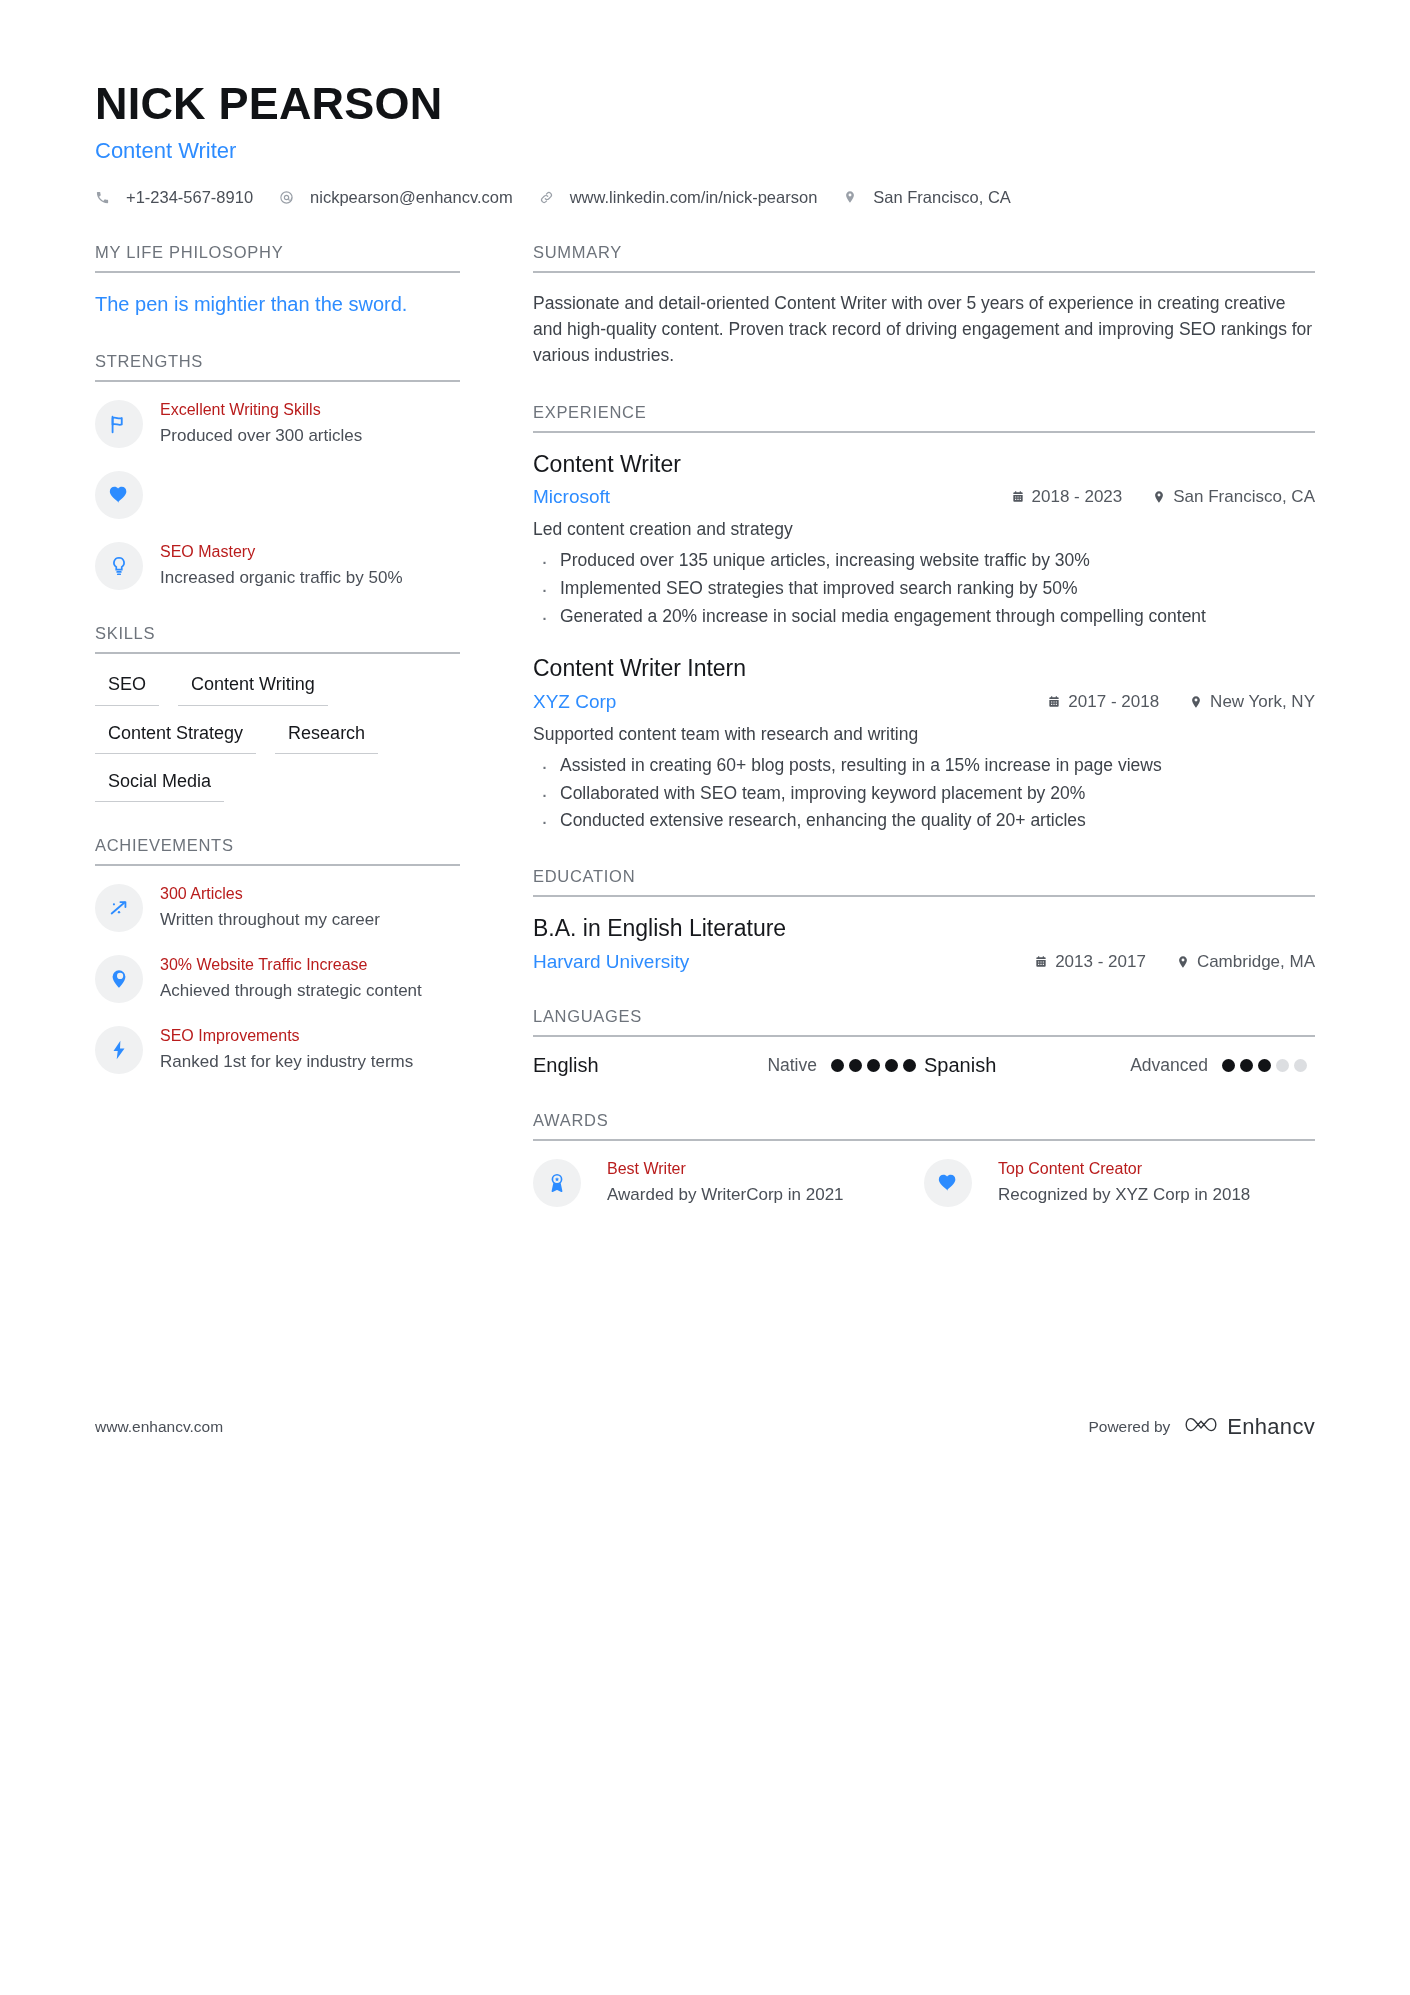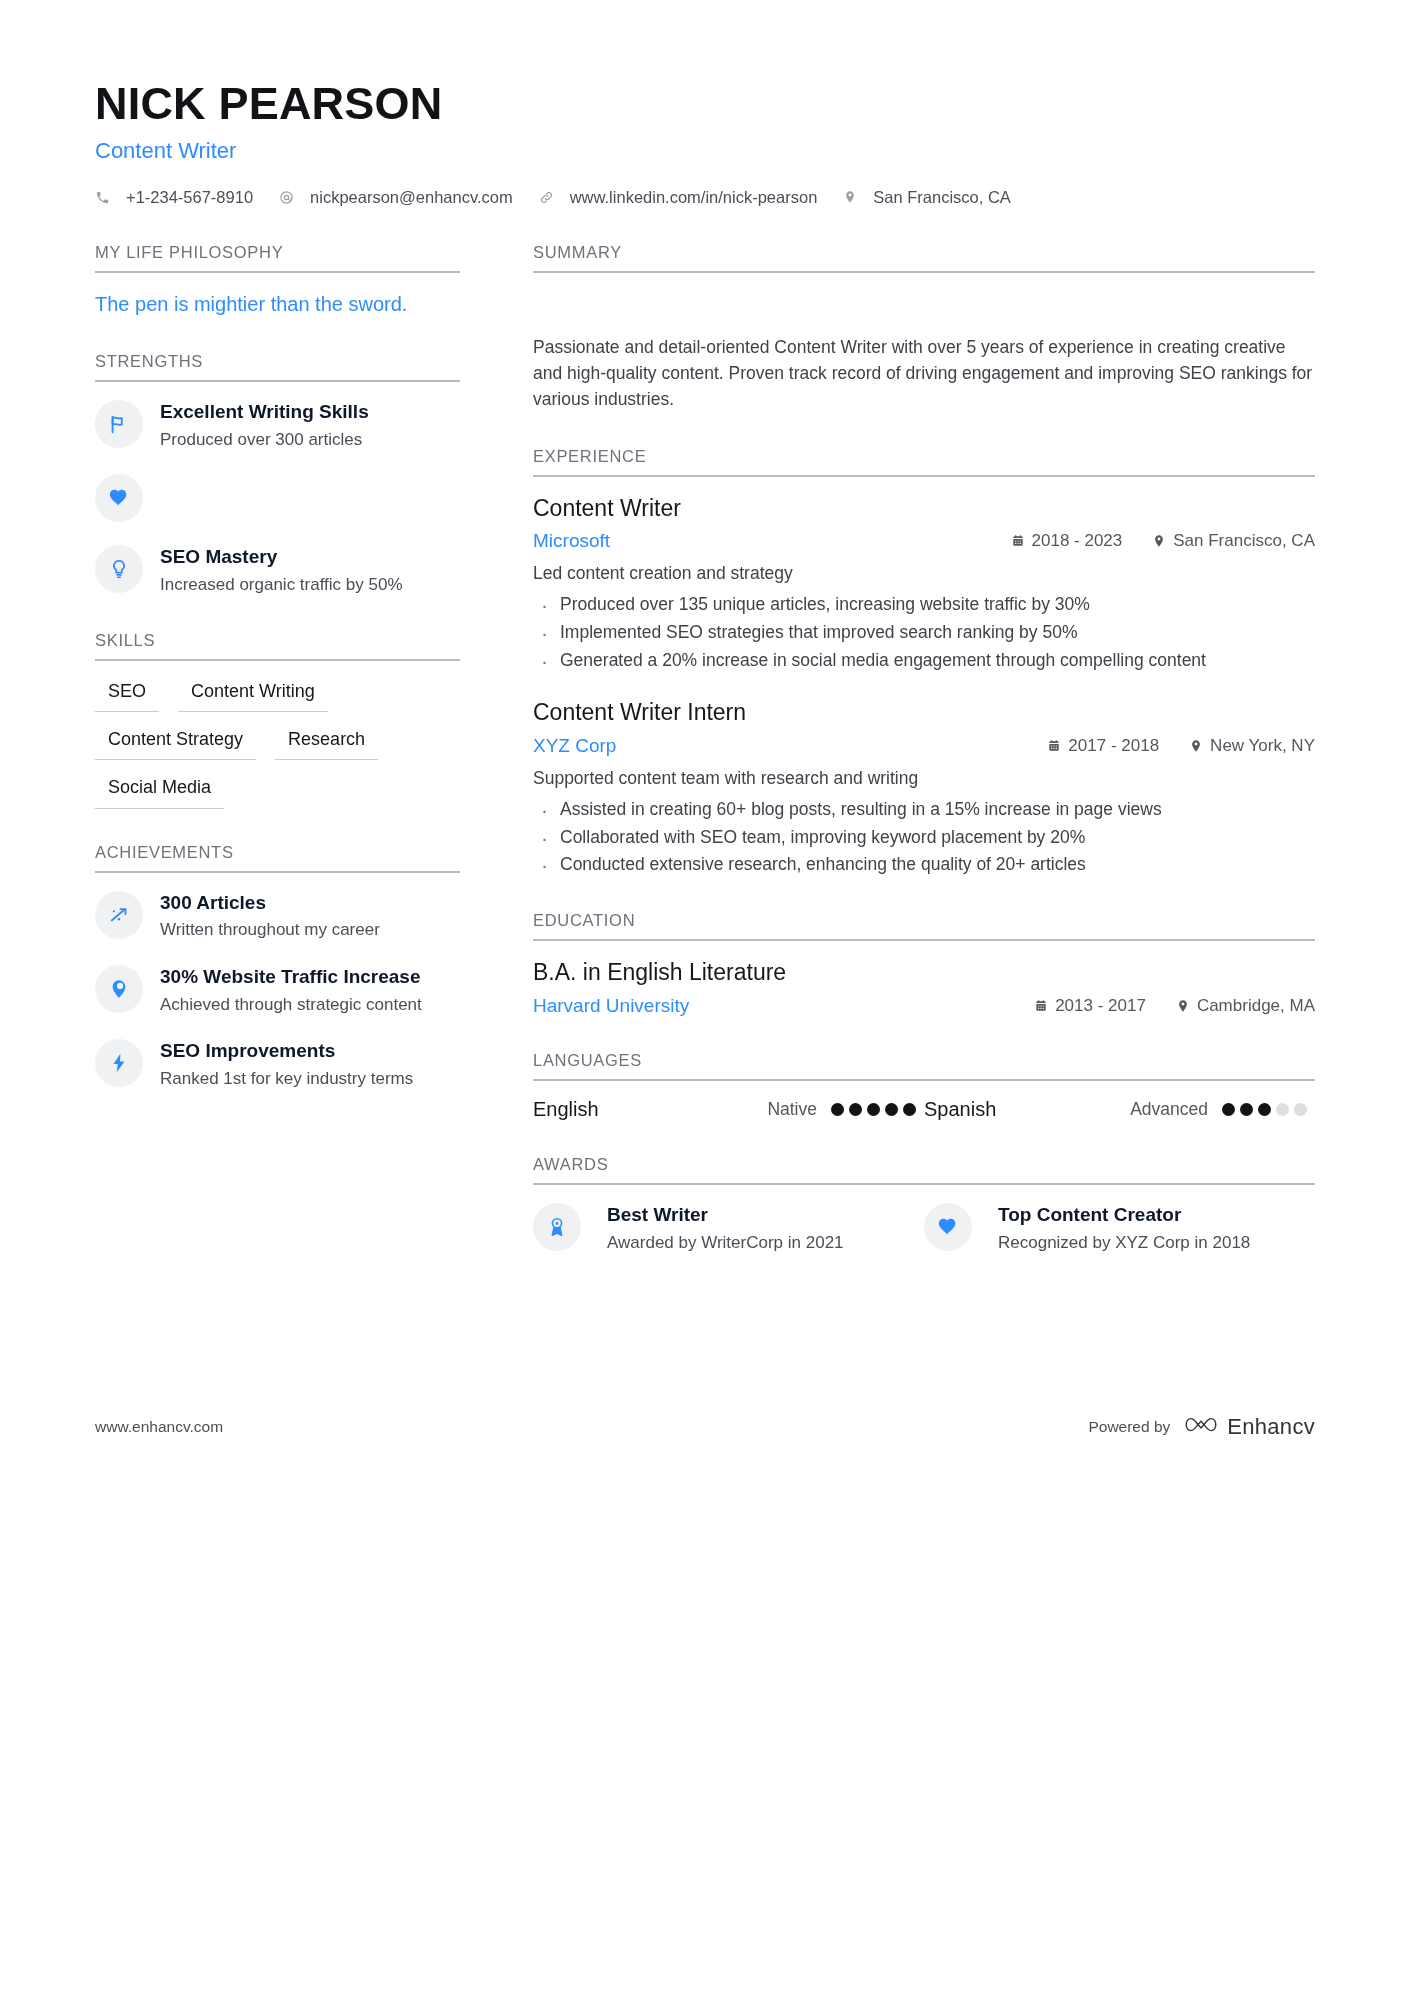--- a/index.html
+++ b/index.html
@@ -83,23 +83,23 @@
     flex: 0 0 auto;
     width: 48px; height: 48px;
     border-radius: 50%;
     background: #f0f1f2;
     display: flex; align-items: center; justify-content: center;
     margin-top: 1px;
   }
   .ibadge svg { display: block; }
   .itext { padding-top: 1px; }
   .ititle {
-    font-size: 19px;
-    font-weight: 700;
-    color: #0f172a;
+    font-size: 16px;
+    font-weight: 400;
+    color: #b91c1c;
     line-height: 1.3;
   }
   .idesc {
     font-size: 17px;
     color: #4a4f57;
     line-height: 1.38;
     margin-top: 3px;
   }
 
   
@@ -114,21 +114,20 @@
     padding: 2px 13px 8px 13px;
     border-bottom: 1.5px solid #c9ccd0;
     line-height: 1.3;
   }
 
   
   .summary-text {
     font-size: 17.5px;
     line-height: 1.5;
     color: #3e434a;
-    margin-top: 44px;
   }
 
   .entry { margin-bottom: 26px; }
   .entry:last-child { margin-bottom: 0; }
   .entry-title {
     font-size: 23px;
     font-weight: 400;
     color: #16181c;
     line-height: 1.25;
   }

